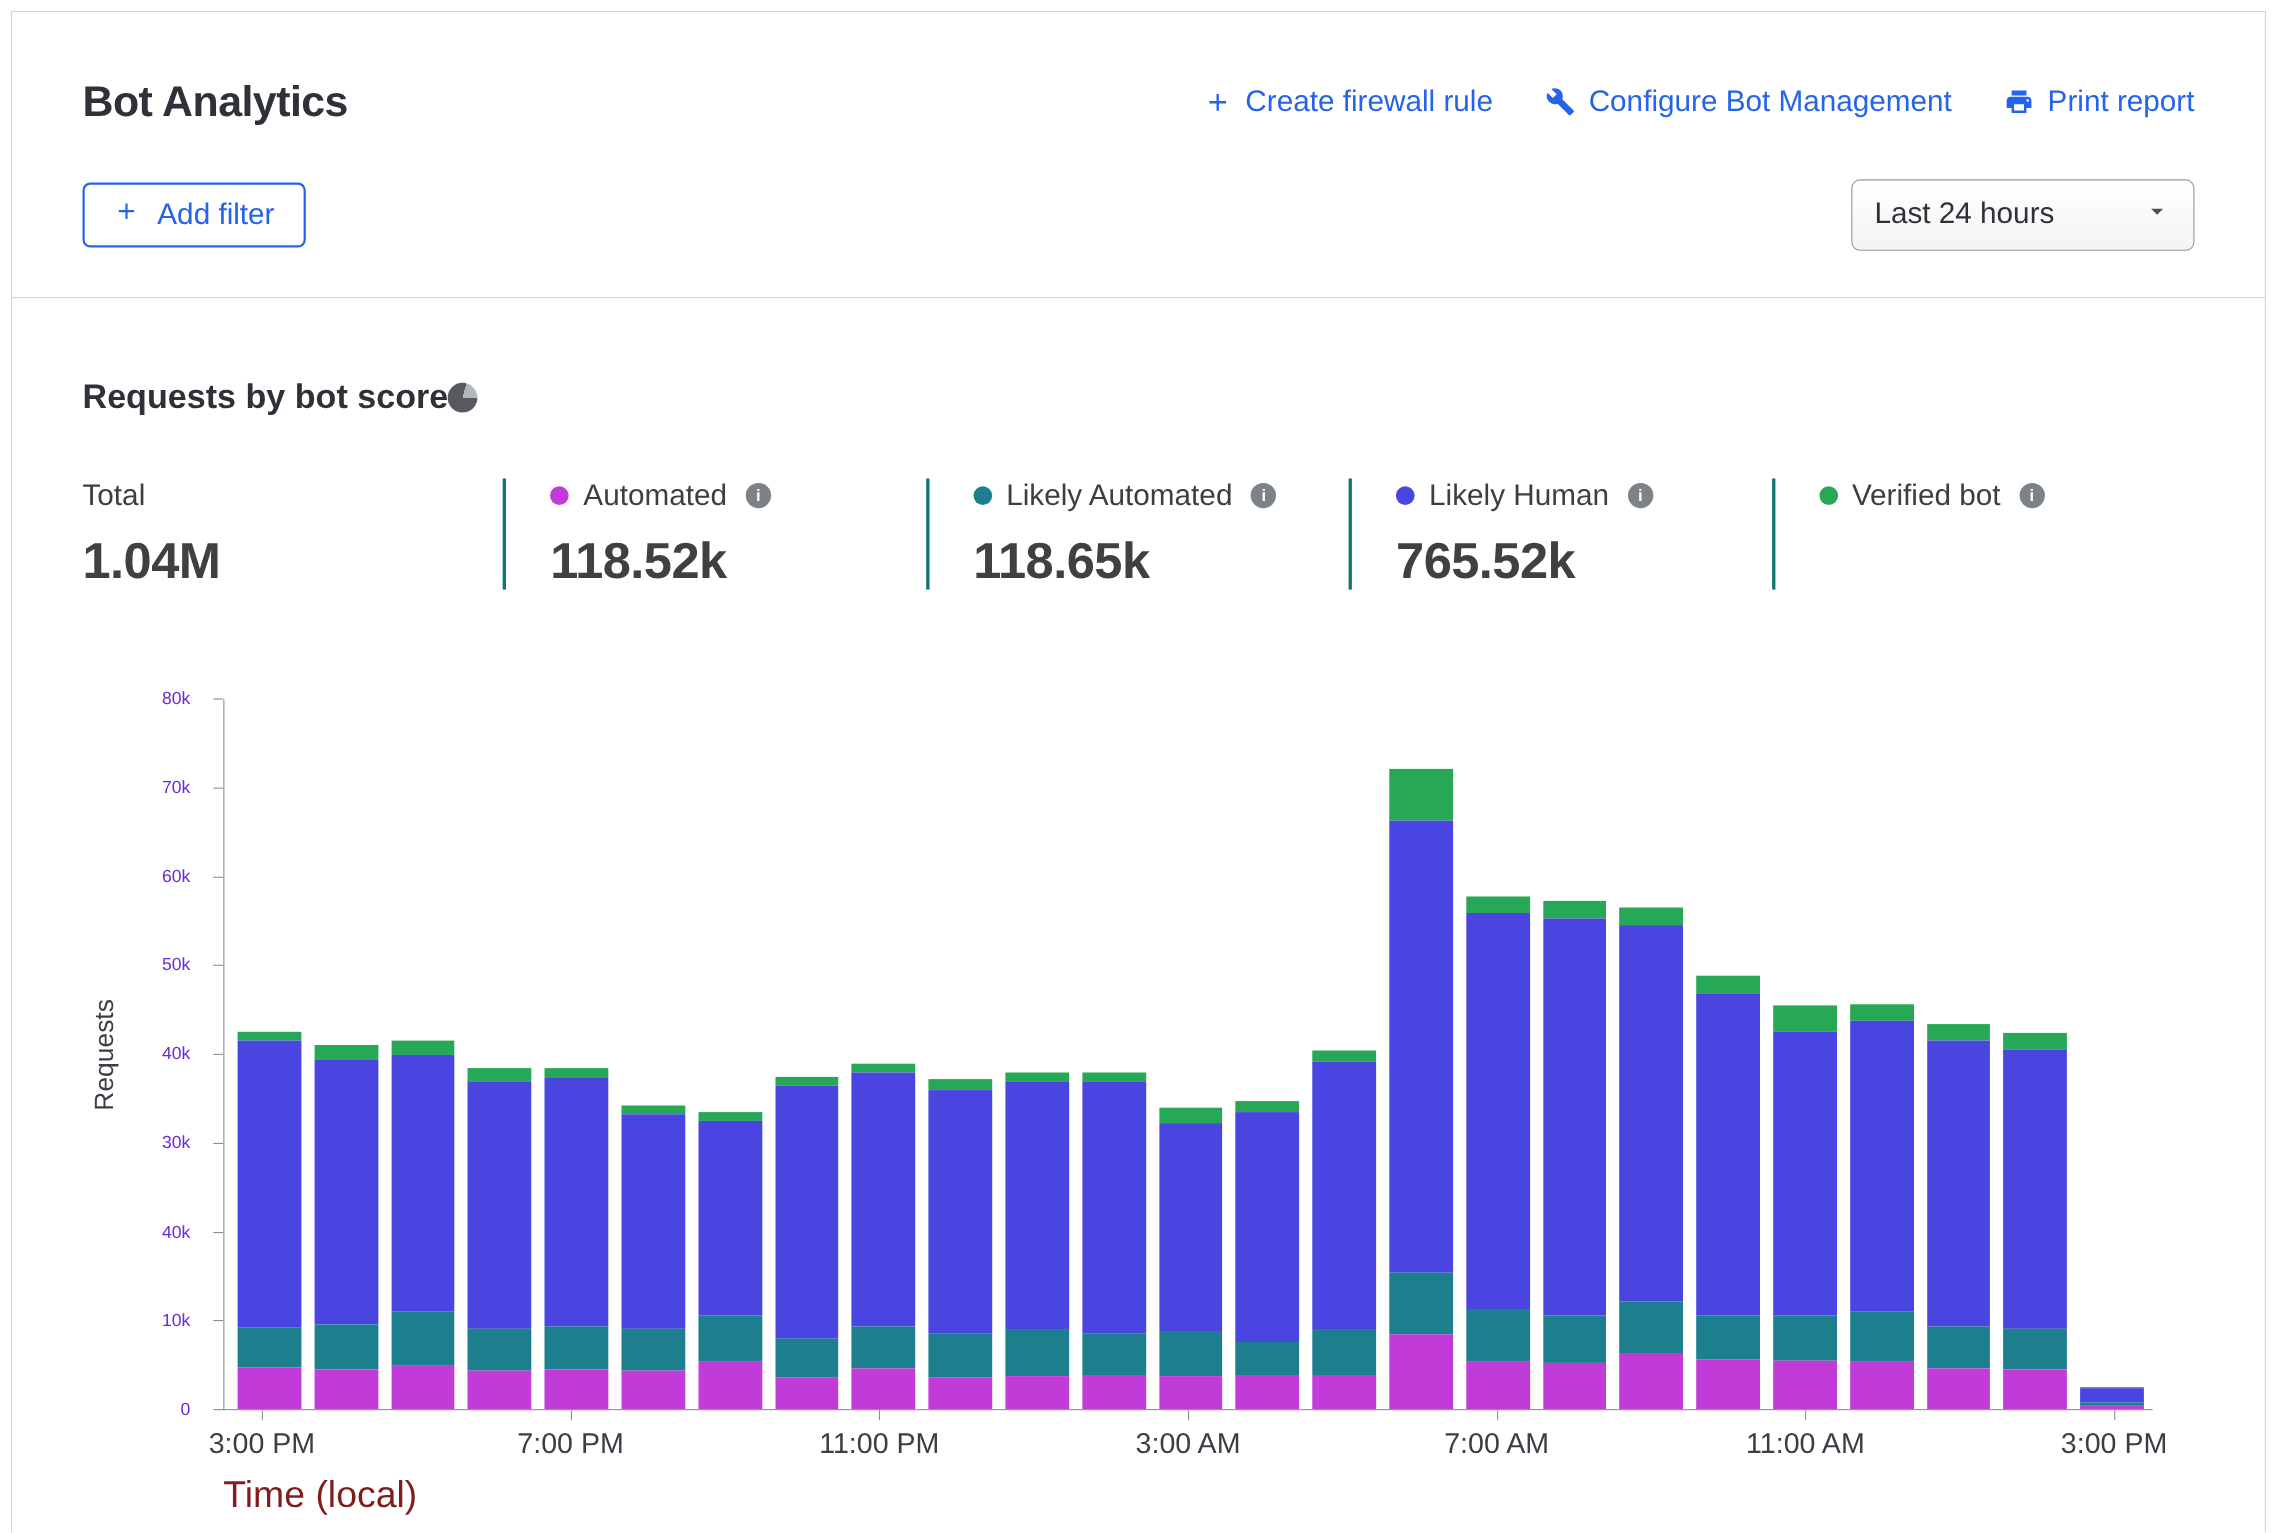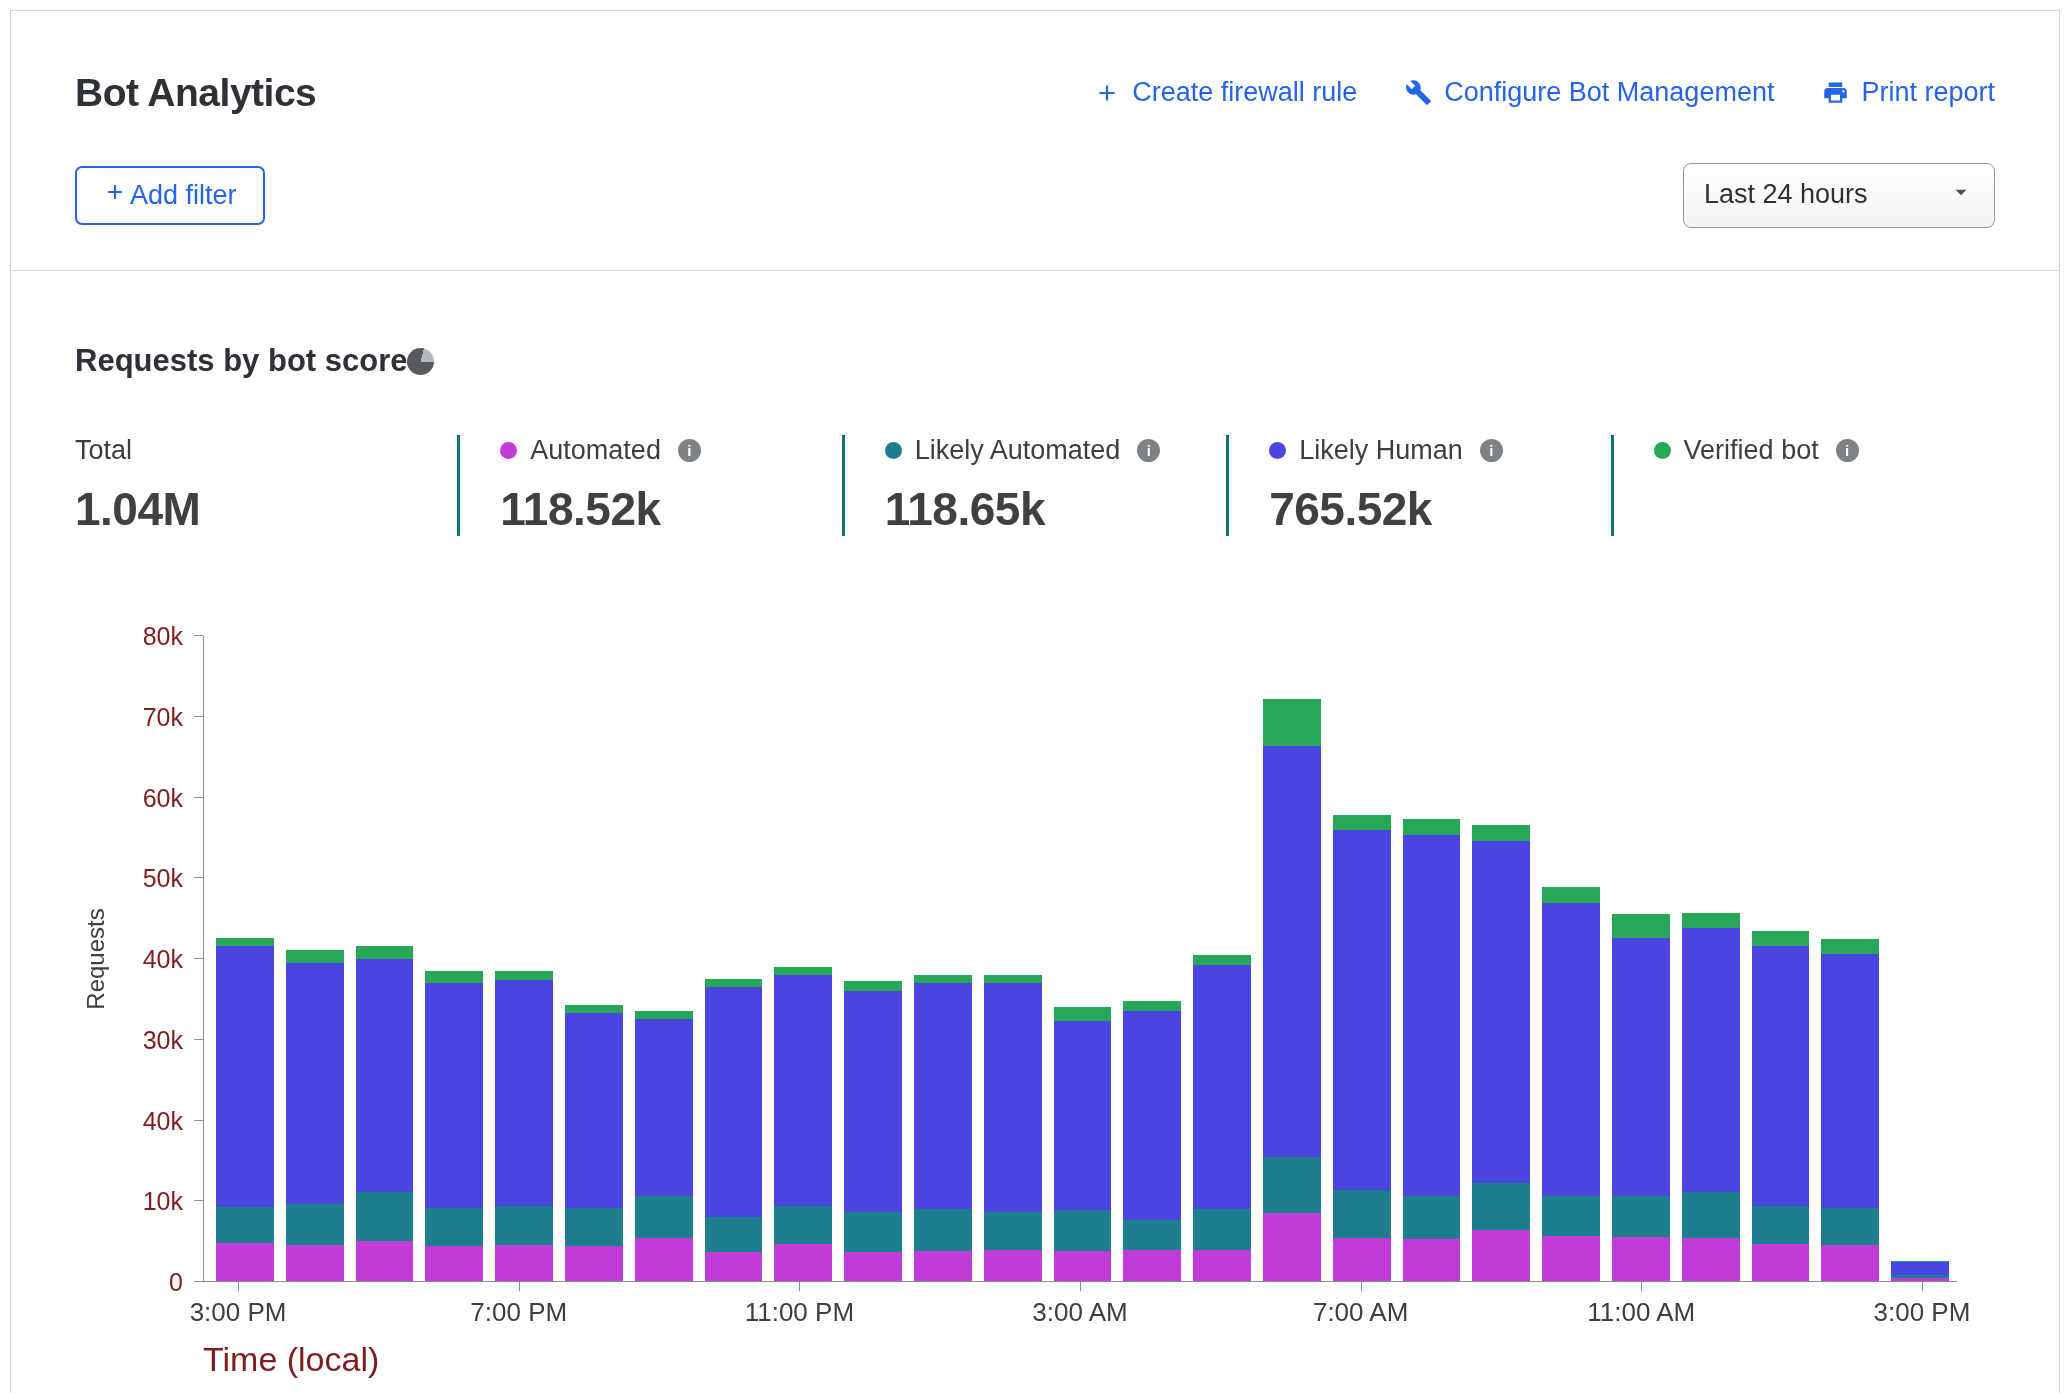--- a/index.html
+++ b/index.html
@@ -31,21 +31,21 @@
   }
   .actions { display: flex; gap: 48px; align-items: center; margin-top: 6px; }
   .action-link {
     display: flex; gap: 12px; align-items: center;
     color: #2563eb; font-size: 27px; cursor: pointer; white-space: nowrap;
   }
   .action-link svg { display: block; }
 
   .filter-row { display: flex; justify-content: space-between; align-items: center; margin-top: 48px; }
   .add-filter {
-    display: inline-flex; gap: 3px; align-items: center;
+    display: inline-flex; gap: 16px; align-items: center;
     font-family: inherit; font-size: 27px; color: #2563eb;
     background: #fff; border: 2px solid #2563eb; border-radius: 7px;
     padding: 12px 26px; cursor: pointer;
   }
   .select {
     width: 312px; display: flex; justify-content: space-between; align-items: flex-start;
     font-size: 27px; color: #2e3238;
     padding: 15px 20px;
     border: 1px solid #969696; border-radius: 8px;
     background: linear-gradient(#ffffff, #f4f4f4);
@@ -89,21 +89,21 @@
   }
   .y-title {
     grid-column: 1; grid-row: 1;
     display: flex; align-items: center; justify-content: center;
   }
   .y-title span {
     transform: rotate(-90deg); white-space: nowrap;
     font-size: 24px; color: #3a3f45;
   }
   .y-axis { grid-column: 2; grid-row: 1; position: relative; }
-  .ytick-label { position: absolute; right: 20px; font-size: 25px; line-height: 26px; color: #7f1d1d; }
+  .ytick-label { position: absolute; right: 30px; font-size: 16px; line-height: 26px; color: #6d28d9; }
   .ytick-mark { position: absolute; right: 0; width: 9px; height: 1px; background: #8a8f94; }
 
   .plot {
     grid-column: 3; grid-row: 1;
     border-left: 1px solid #8a8f94;
     border-bottom: 1px solid #8a8f94;
     display: flex; align-items: flex-end;
     gap: 12px; padding: 0 8px 0 12px;
   }
   .bar { flex: 1 1 0; height: 100%; display: flex; flex-direction: column-reverse; }

